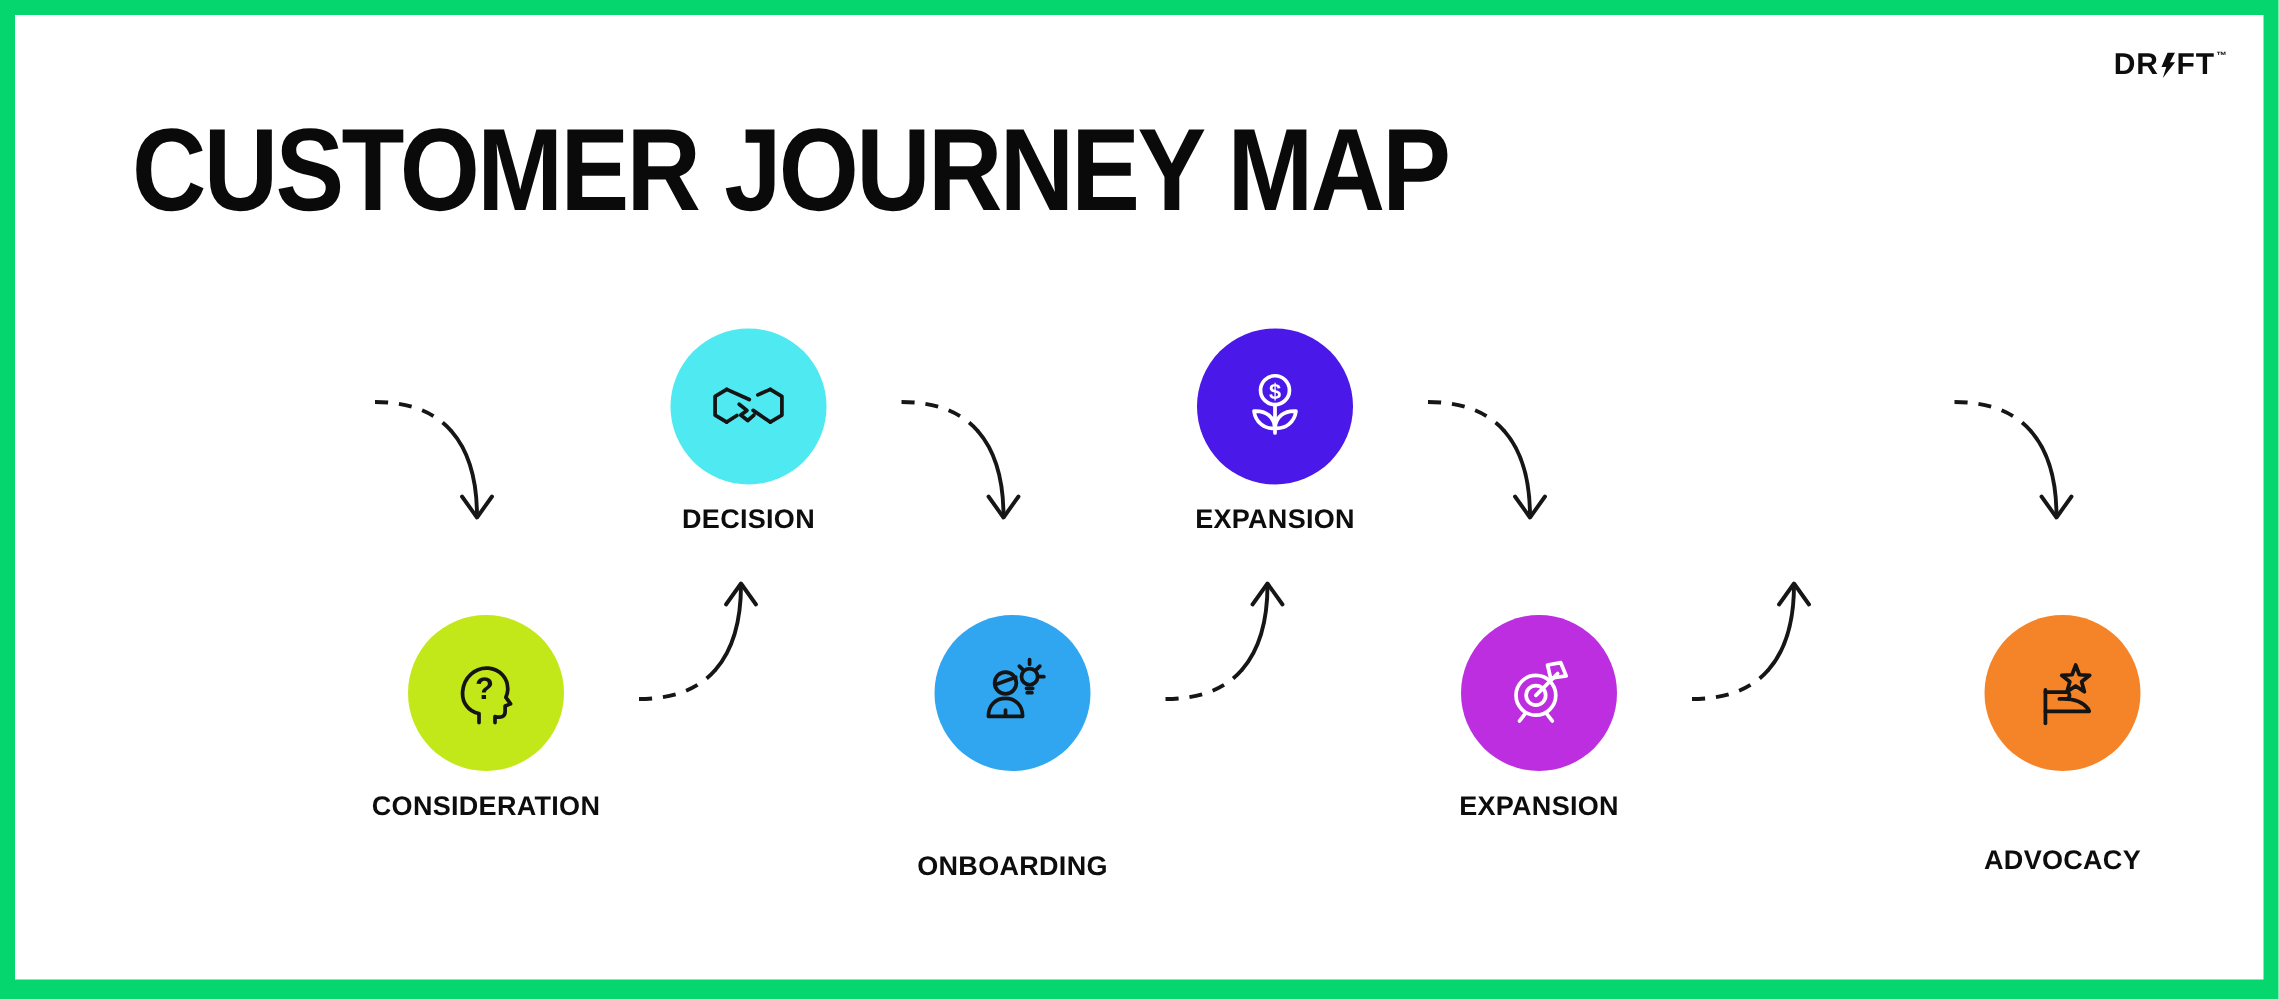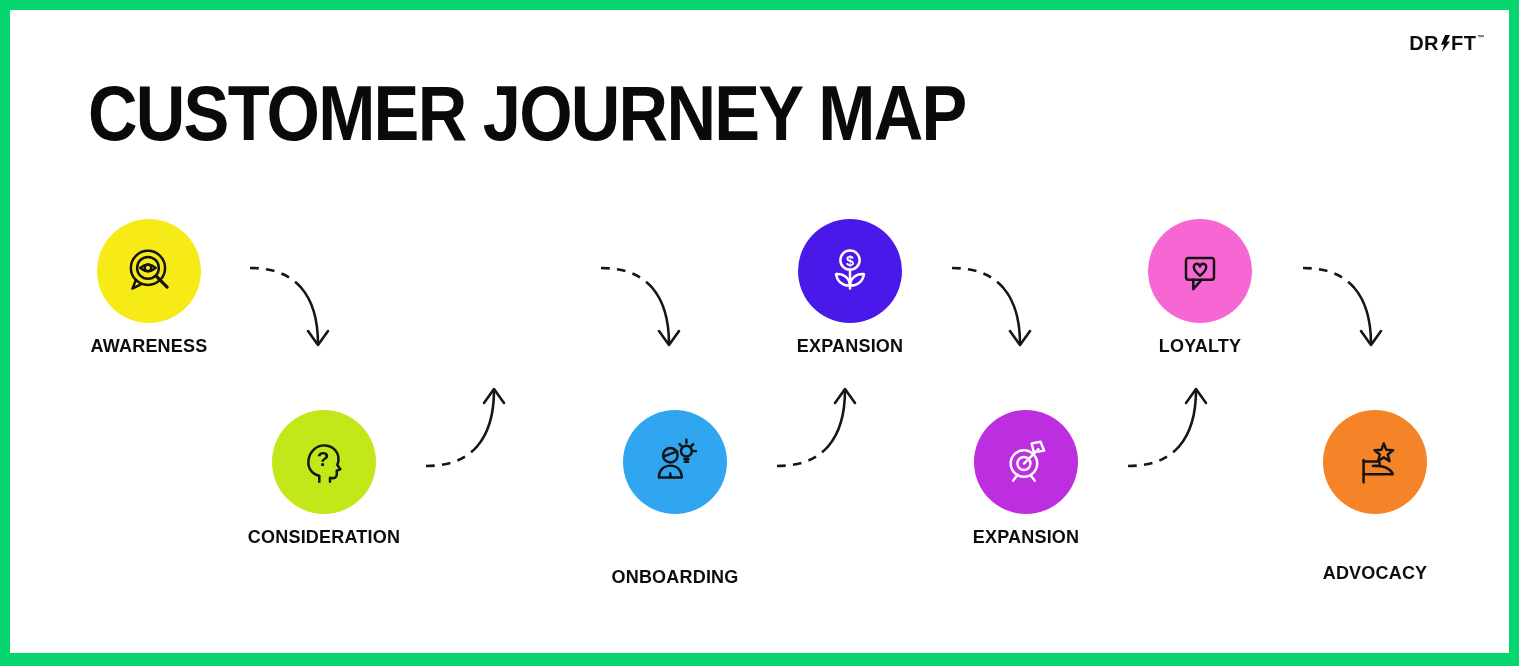--- a/index.html
+++ b/index.html
@@ -43,44 +43,43 @@
       <svg class="bolt" viewBox="0 0 10 18">
         <polygon points="4.6,0 9.8,0 6.2,6.8 9.8,6.8 1.2,18 3.6,10.2 0.2,10.2" fill="#0d0d0d"></polygon>
       </svg>
       <span>FT</span>
       <sup>™</sup>
     </div>
 
     <div class="title">CUSTOMER JOURNEY MAP</div>
   </div>
 
-  <div class="stage" style="left:61px; top:219px;">
-    <div class="circle" style="background-color: rgb(246, 235, 22); color: rgb(20, 20, 20);">
-      <svg class="icon" viewBox="0 0 56 56">
-        <circle cx="27" cy="25" r="16.5"></circle>
-        <path d="M15.5,36.5 L12,45 L21,40.5"></path>
-        <circle cx="27" cy="25" r="10.5"></circle>
-        <path d="M19.5,25 Q27,18.5 34.5,25 Q27,31.5 19.5,25 Z"></path>
-        <circle cx="27" cy="25" r="3.2"></circle>
-        <path d="M35,33 L45.5,43.5" style="stroke-width:3"></path>
-      </svg>
-    </div>
-    <div class="label">AWARENESS</div>
-  </div>
 
   <div class="stage" style="left:236px; top:410px;">
     <div class="circle" style="background-color: rgb(195, 232, 26); color: rgb(20, 20, 20);">
       <svg class="icon" viewBox="0 0 56 56">
         <path d="M23.5,47 L23.5,41.2 C16.5,40 12.3,33.8 13,26.8 C13.8,18 21,11.3 29.5,12 C37,12.6 42.3,18.6 42,26 C41.9,27.8 41.5,29.2 40.8,30.8 L43.8,35 L40.3,36.3 L40.3,40.3 C40.3,43.2 37.6,44.2 33.8,43.2 L33.8,47"></path>
         <text x="27" y="32" font-size="20" text-anchor="middle">?</text>
       </svg>
     </div>
     <div class="label">CONSIDERATION</div>
   </div>
 
+  <div class="stage" style="left:411px; top:219px;">
+    <div class="circle" style="background-color: rgb(79, 233, 241); color: rgb(20, 20, 20);">
+      <svg class="icon" viewBox="0 0 56 56">
+        <polyline points="14,17 6.5,21.5 6.5,33.5 14,38"></polyline>
+        <polyline points="42,17 49.5,21.5 49.5,33.5 42,38"></polyline>
+        <path d="M14,17 L28.5,23.5 M42,17 L34,20.5"></path>
+        <path d="M14,38 L20.5,33.8 M42,38 L31,30.5"></path>
+        <path d="M22,26.5 L27,30.5 L23,33.5 L27.5,37 L31.5,33.5"></path>
+      </svg>
+    </div>
+    <div class="label">DECISION</div>
+  </div>
 
   <div class="stage" style="left:587px; top:410px;gap:40px;">
     <div class="circle" style="background-color: rgb(47, 166, 239); color: rgb(20, 20, 20);">
       <svg class="icon" viewBox="0 0 56 56">
         <circle cx="23.5" cy="21.5" r="7"></circle>
         <path d="M17.2,22.5 L30,17.8"></path>
         <path d="M12.5,43 C12.5,36 17,31.5 23.5,31.5 C30,31.5 34.5,36 34.5,43 Z"></path>
         <path d="M23.5,39 L23.5,42.5"></path>
         <circle cx="39" cy="17.5" r="5.2"></circle>
         <path d="M37,25 L41,25 M37.5,27.8 L40.5,27.8"></path>
@@ -109,30 +108,20 @@
         <path d="M19,41.5 L15.5,46 M33,41.5 L36.5,46"></path>
         <circle cx="26" cy="29.5" r="12.8"></circle>
         <circle cx="26" cy="29.5" r="6.3"></circle>
         <path d="M26,29.5 L40,15.5"></path>
         <path d="M35.5,18.5 L33.5,10 L42,8.5 L45.5,17 Z"></path>
       </svg>
     </div>
     <div class="label">EXPANSION</div>
   </div>
 
-  <div class="stage" style="left:1112px; top:219px;">
-    <div class="circle" style="background-color: rgb(247, 103, 211); color: rgb(20, 20, 20);">
-      <svg class="icon" viewBox="0 0 56 56">
-        <rect x="14.5" y="15.5" width="27" height="21" rx="2.5" style="fill:none;stroke:currentColor;stroke-width:2.4;stroke-linejoin:round"></rect>
-        <path d="M21.5,36.5 L21.5,45.5 L29.5,36.5"></path>
-        <path d="M28,32.5 C23,28.5 20.5,25.5 22.5,22.3 C24.3,19.8 27.2,21 28,23.6 C28.8,21 31.7,19.8 33.5,22.3 C35.5,25.5 33,28.5 28,32.5 Z"></path>
-      </svg>
-    </div>
-    <div class="label">LOYALTY</div>
-  </div>
 
   <div class="stage" style="left:1287px; top:410px;gap:36px;">
     <div class="circle" style="background-color: rgb(245, 132, 40); color: rgb(20, 20, 20);">
       <svg class="icon" viewBox="0 0 56 56">
         <polygon points="36.5,10 38.85,16.26 45.5,16.6 40.3,20.74 42.1,27.2 36.5,23.5 30.9,27.2 32.7,20.74 27.5,16.6 34.15,16.26"></polygon>
         <path d="M17,26 L17,47.5"></path>
         <path d="M17,27.5 L30.5,27.5 C33.2,27.5 33.2,31.8 30.5,31.8 L26,31.8 C34,31.3 41,33.5 44.5,38.2 L45.2,39.8 L17,39.8"></path>
       </svg>
     </div>
     <div class="label">ADVOCACY</div>

